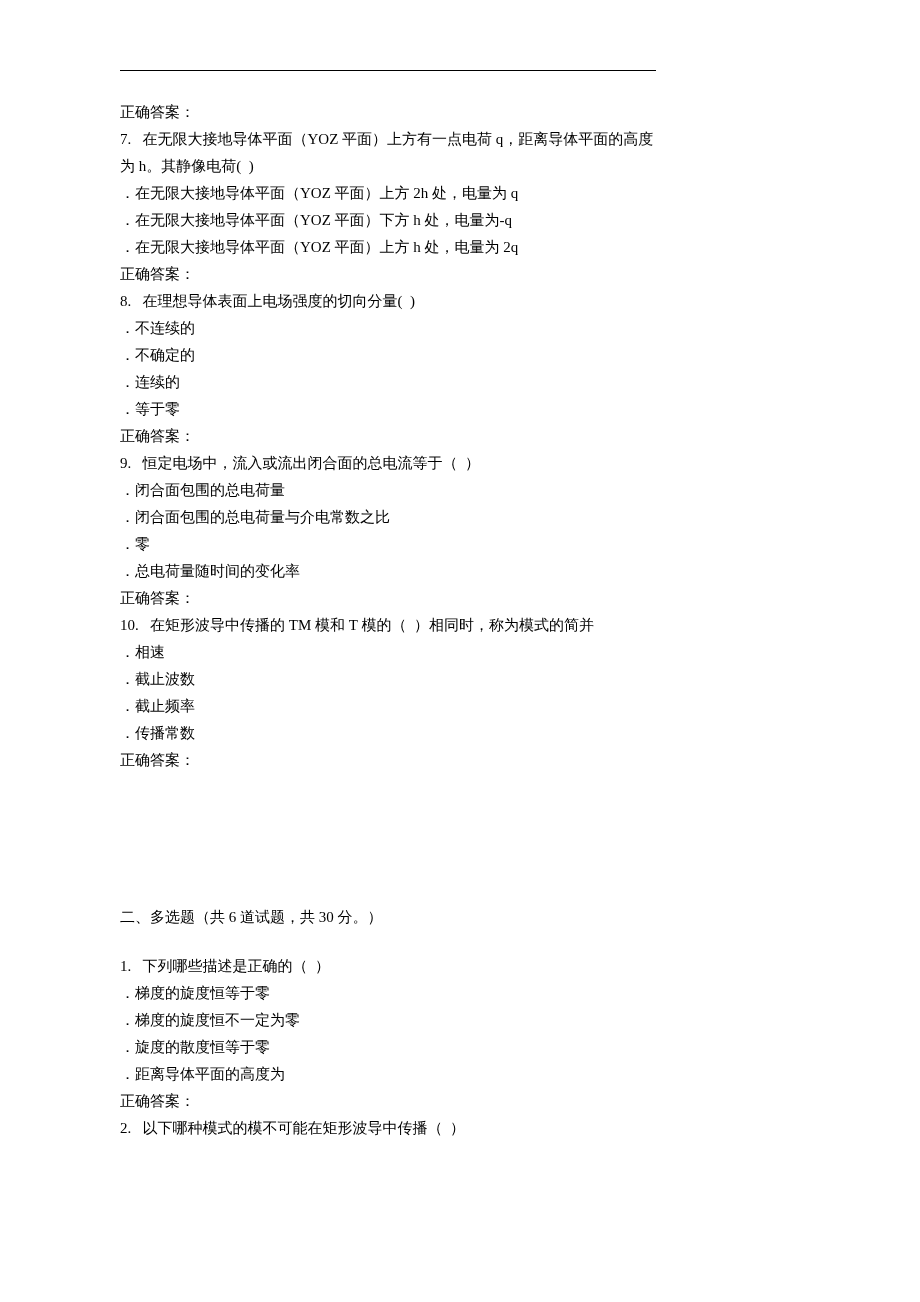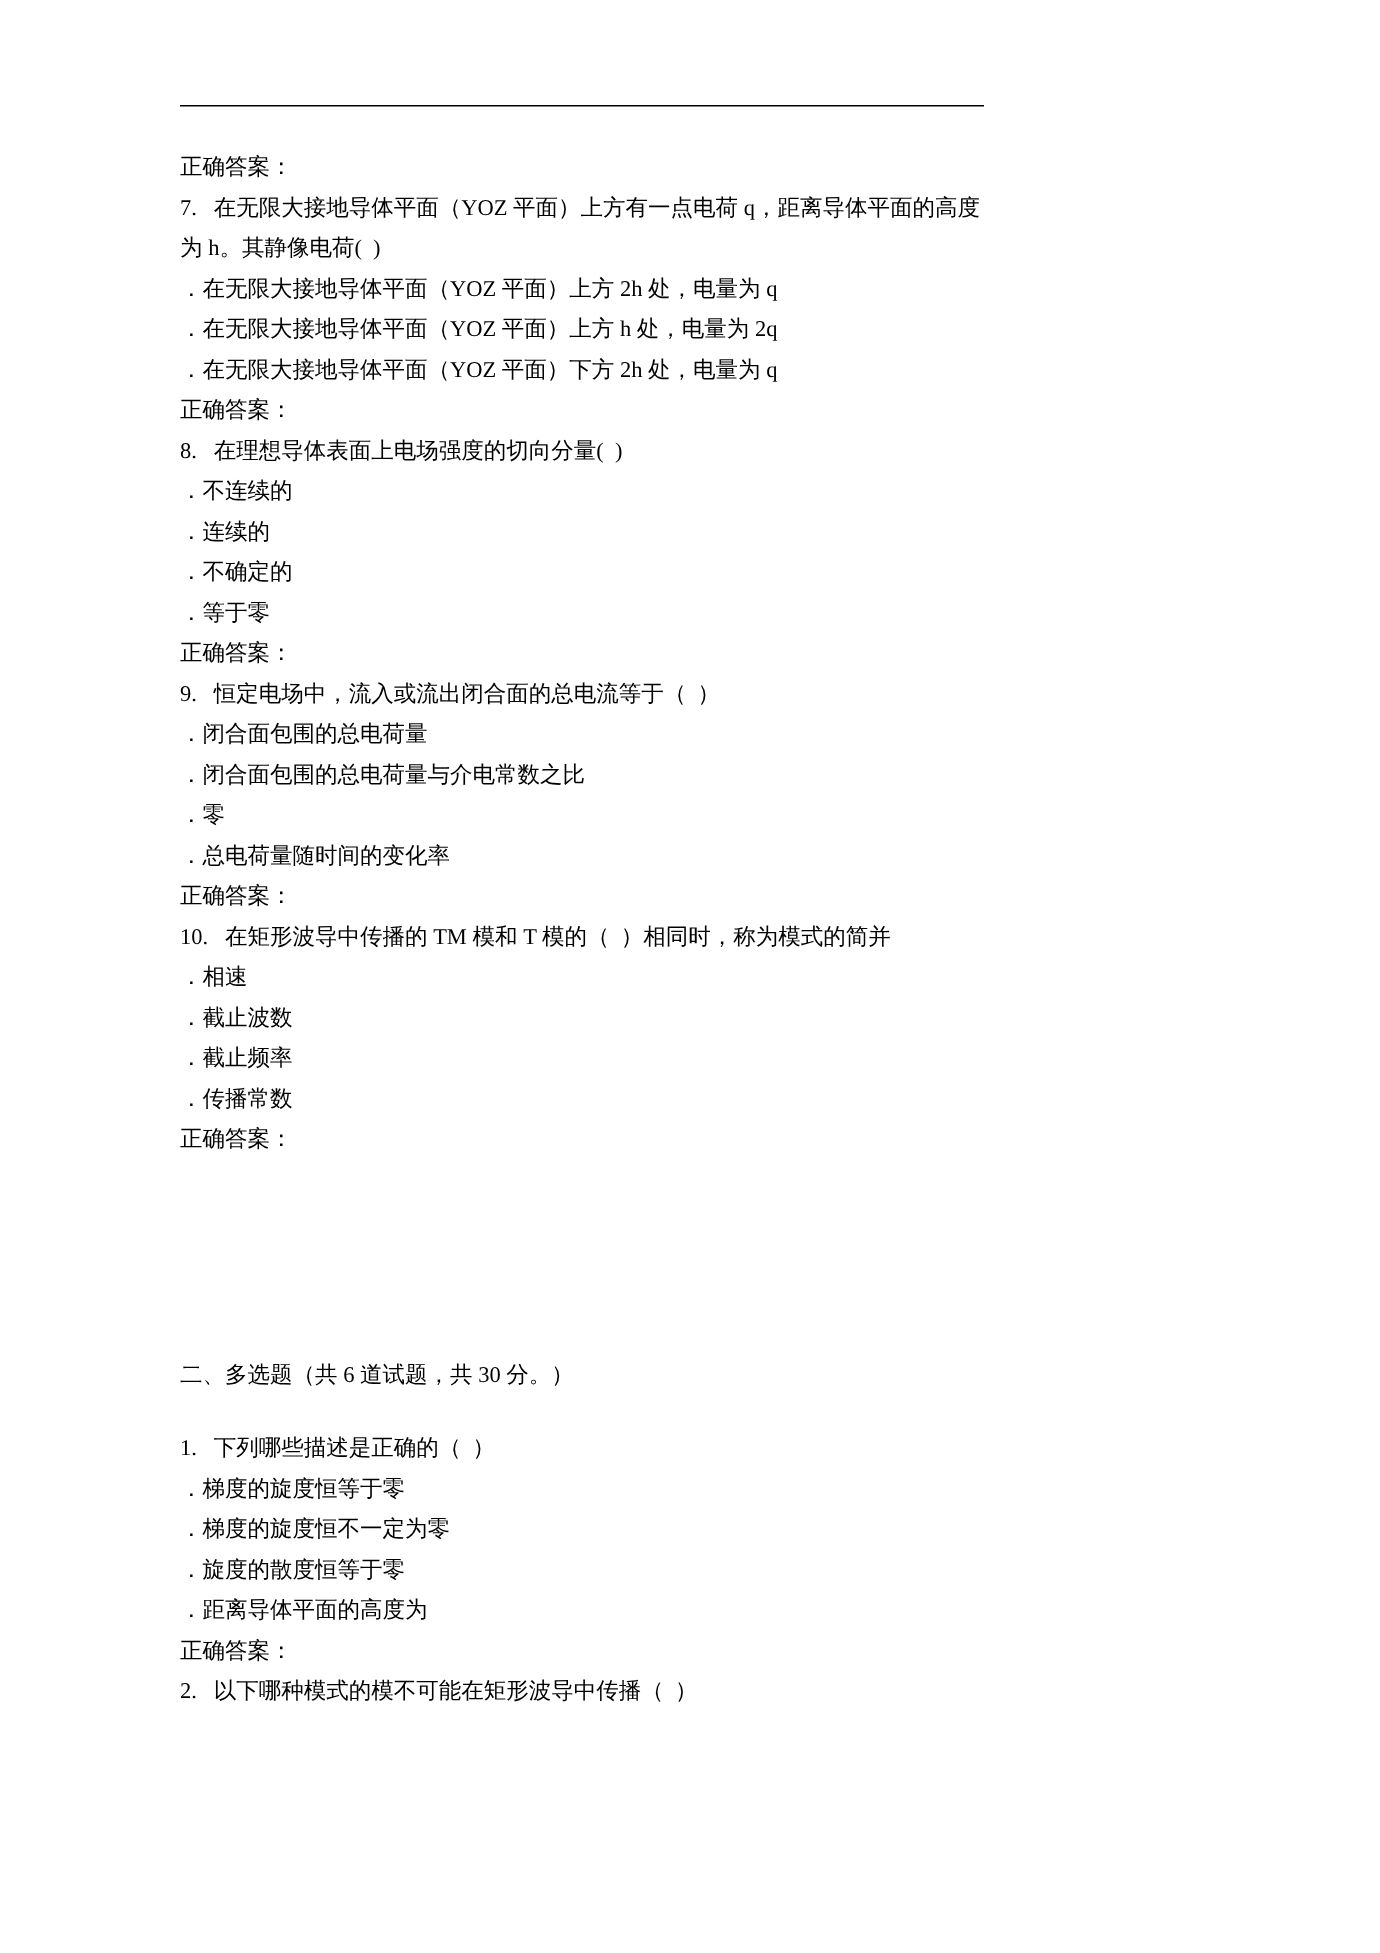--- a/index.html
+++ b/index.html
@@ -35,28 +35,28 @@
 </head>
 <body>
 
 <div class="page">
   <hr class="hr-line">
 
   <div class="line">正确答案：</div>
 
   <div class="line">7.   在无限大接地导体平面（YOZ 平面）上方有一点电荷 q，距离导体平面的高度为 h。其静像电荷(  )</div>
   <div class="line">．在无限大接地导体平面（YOZ 平面）上方 2h 处，电量为 q</div>
+  <div class="line">．在无限大接地导体平面（YOZ 平面）下方 h 处，电量为-q</div>
   <div class="line">．在无限大接地导体平面（YOZ 平面）上方 h 处，电量为 2q</div>
-  <div class="line">．在无限大接地导体平面（YOZ 平面）下方 2h 处，电量为 q</div>
   <div class="line">正确答案：</div>
 
   <div class="line">8.   在理想导体表面上电场强度的切向分量(  )</div>
   <div class="line">．不连续的</div>
+  <div class="line">．不确定的</div>
   <div class="line">．连续的</div>
-  <div class="line">．不确定的</div>
   <div class="line">．等于零</div>
   <div class="line">正确答案：</div>
 
   <div class="line">9.   恒定电场中，流入或流出闭合面的总电流等于（  ）</div>
   <div class="line">．闭合面包围的总电荷量</div>
   <div class="line">．闭合面包围的总电荷量与介电常数之比</div>
   <div class="line">．零</div>
   <div class="line">．总电荷量随时间的变化率</div>
   <div class="line">正确答案：</div>
 

